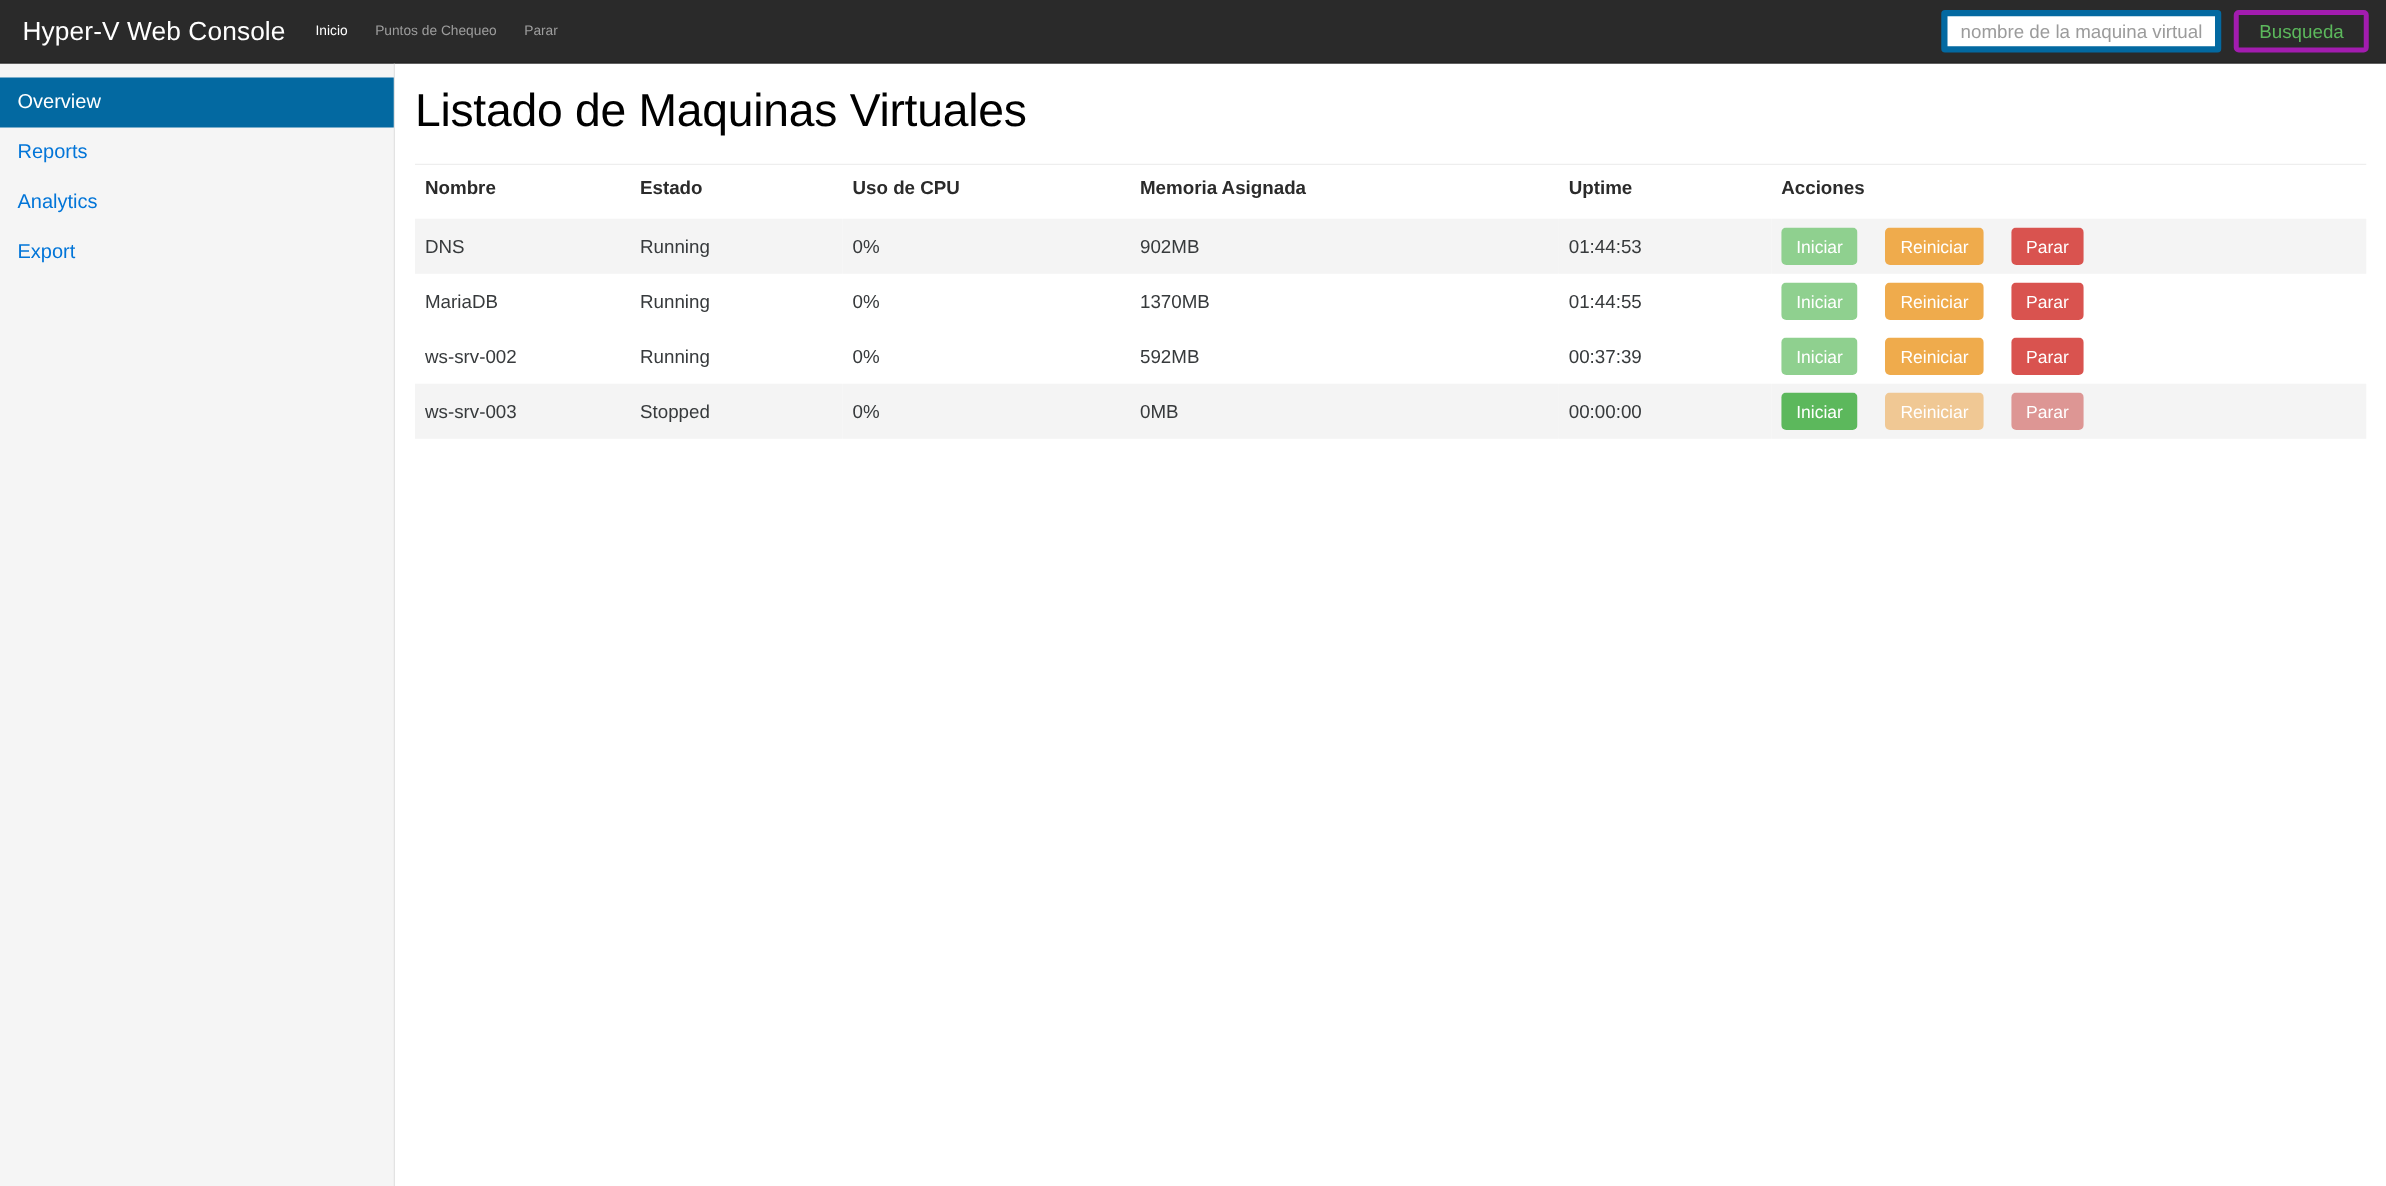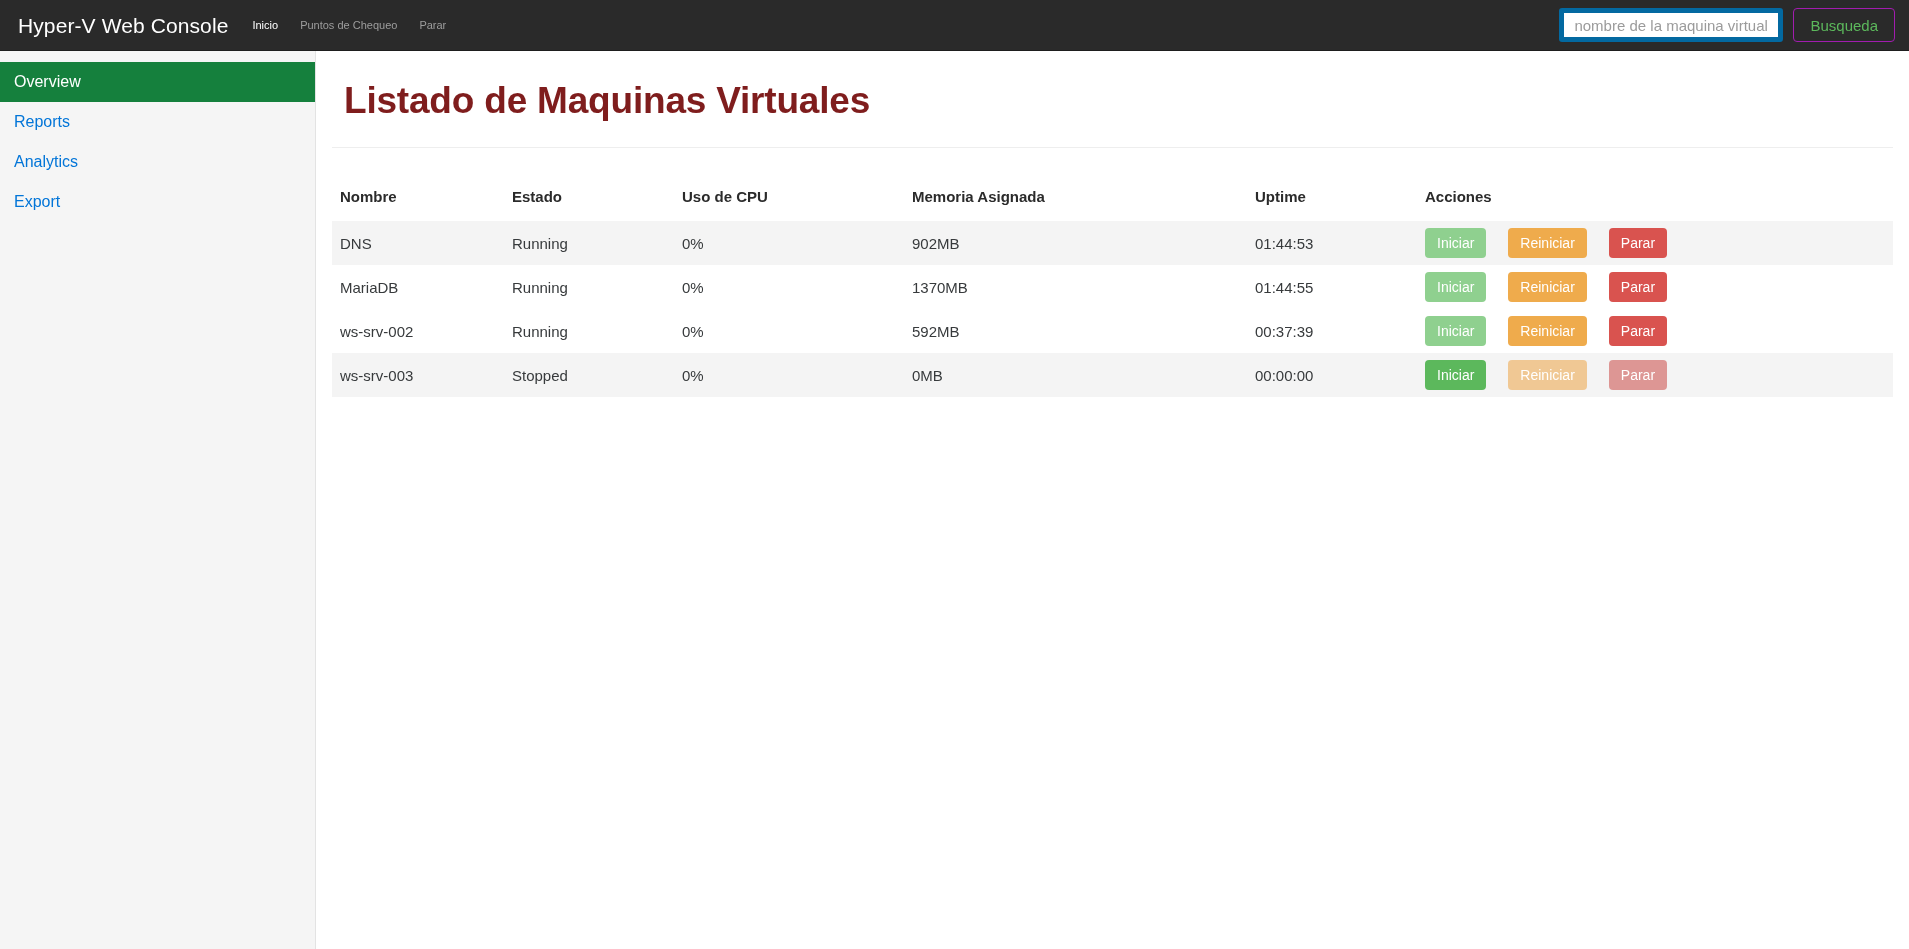--- a/index.html
+++ b/index.html
@@ -68,21 +68,21 @@
     font-size: 15px;
     color: #555555;
     font-family: "Liberation Sans", "DejaVu Sans", sans-serif;
     outline: none;
   }
   .search-input::placeholder { color: #9b9b9b; }
   .search-btn {
     height: 34px;
     padding: 0 16px;
     background: transparent;
-    border: 1px solid #a21caf;
+    border: 4px solid #a21caf;
     border-radius: 4px;
     color: #5cb85c;
     font-size: 15px;
     font-family: "Liberation Sans", "DejaVu Sans", sans-serif;
     cursor: pointer;
     white-space: nowrap;
   }
 
   
   .sidebar {
@@ -99,56 +99,56 @@
     display: block;
     height: 40px;
     line-height: 40px;
     padding: 0 14px;
     font-size: 16px;
     color: #0275d8;
     cursor: pointer;
     white-space: nowrap;
   }
   .side-item.active {
-    background: #15803d;
+    background: #0369a1;
     color: #ffffff;
   }
 
   
   .content {
     position: absolute;
     top: 51px;
     left: 316px;
     width: 1593px;
     height: 898px;
     background: #ffffff;
     padding: 0 16px 0 16px;
   }
   .page-title {
-    margin: 12px;
+    margin: 0;
     padding: 14px 0 10px 0;
     font-size: 37px;
-    font-weight: 700;
+    font-weight: 400;
     line-height: 48px;
-    color: #7f1d1d;
+    color: #000000;
     letter-spacing: -.2px;
   }
   .divider {
     height: 1px;
     background: #eeeeee;
     border: 0;
     margin: 8px 0 0 0;
   }
 
   
   .vm-table {
     width: 100%;
     border-collapse: collapse;
     table-layout: fixed;
-    margin-top: 32px;
+    margin-top: 2px;
   }
   .vm-table th {
     text-align: left;
     font-size: 15px;
     font-weight: bold;
     color: #2b2b2b;
     padding: 8px 8px 16px 8px;
     white-space: nowrap;
   }
   .vm-table td {

